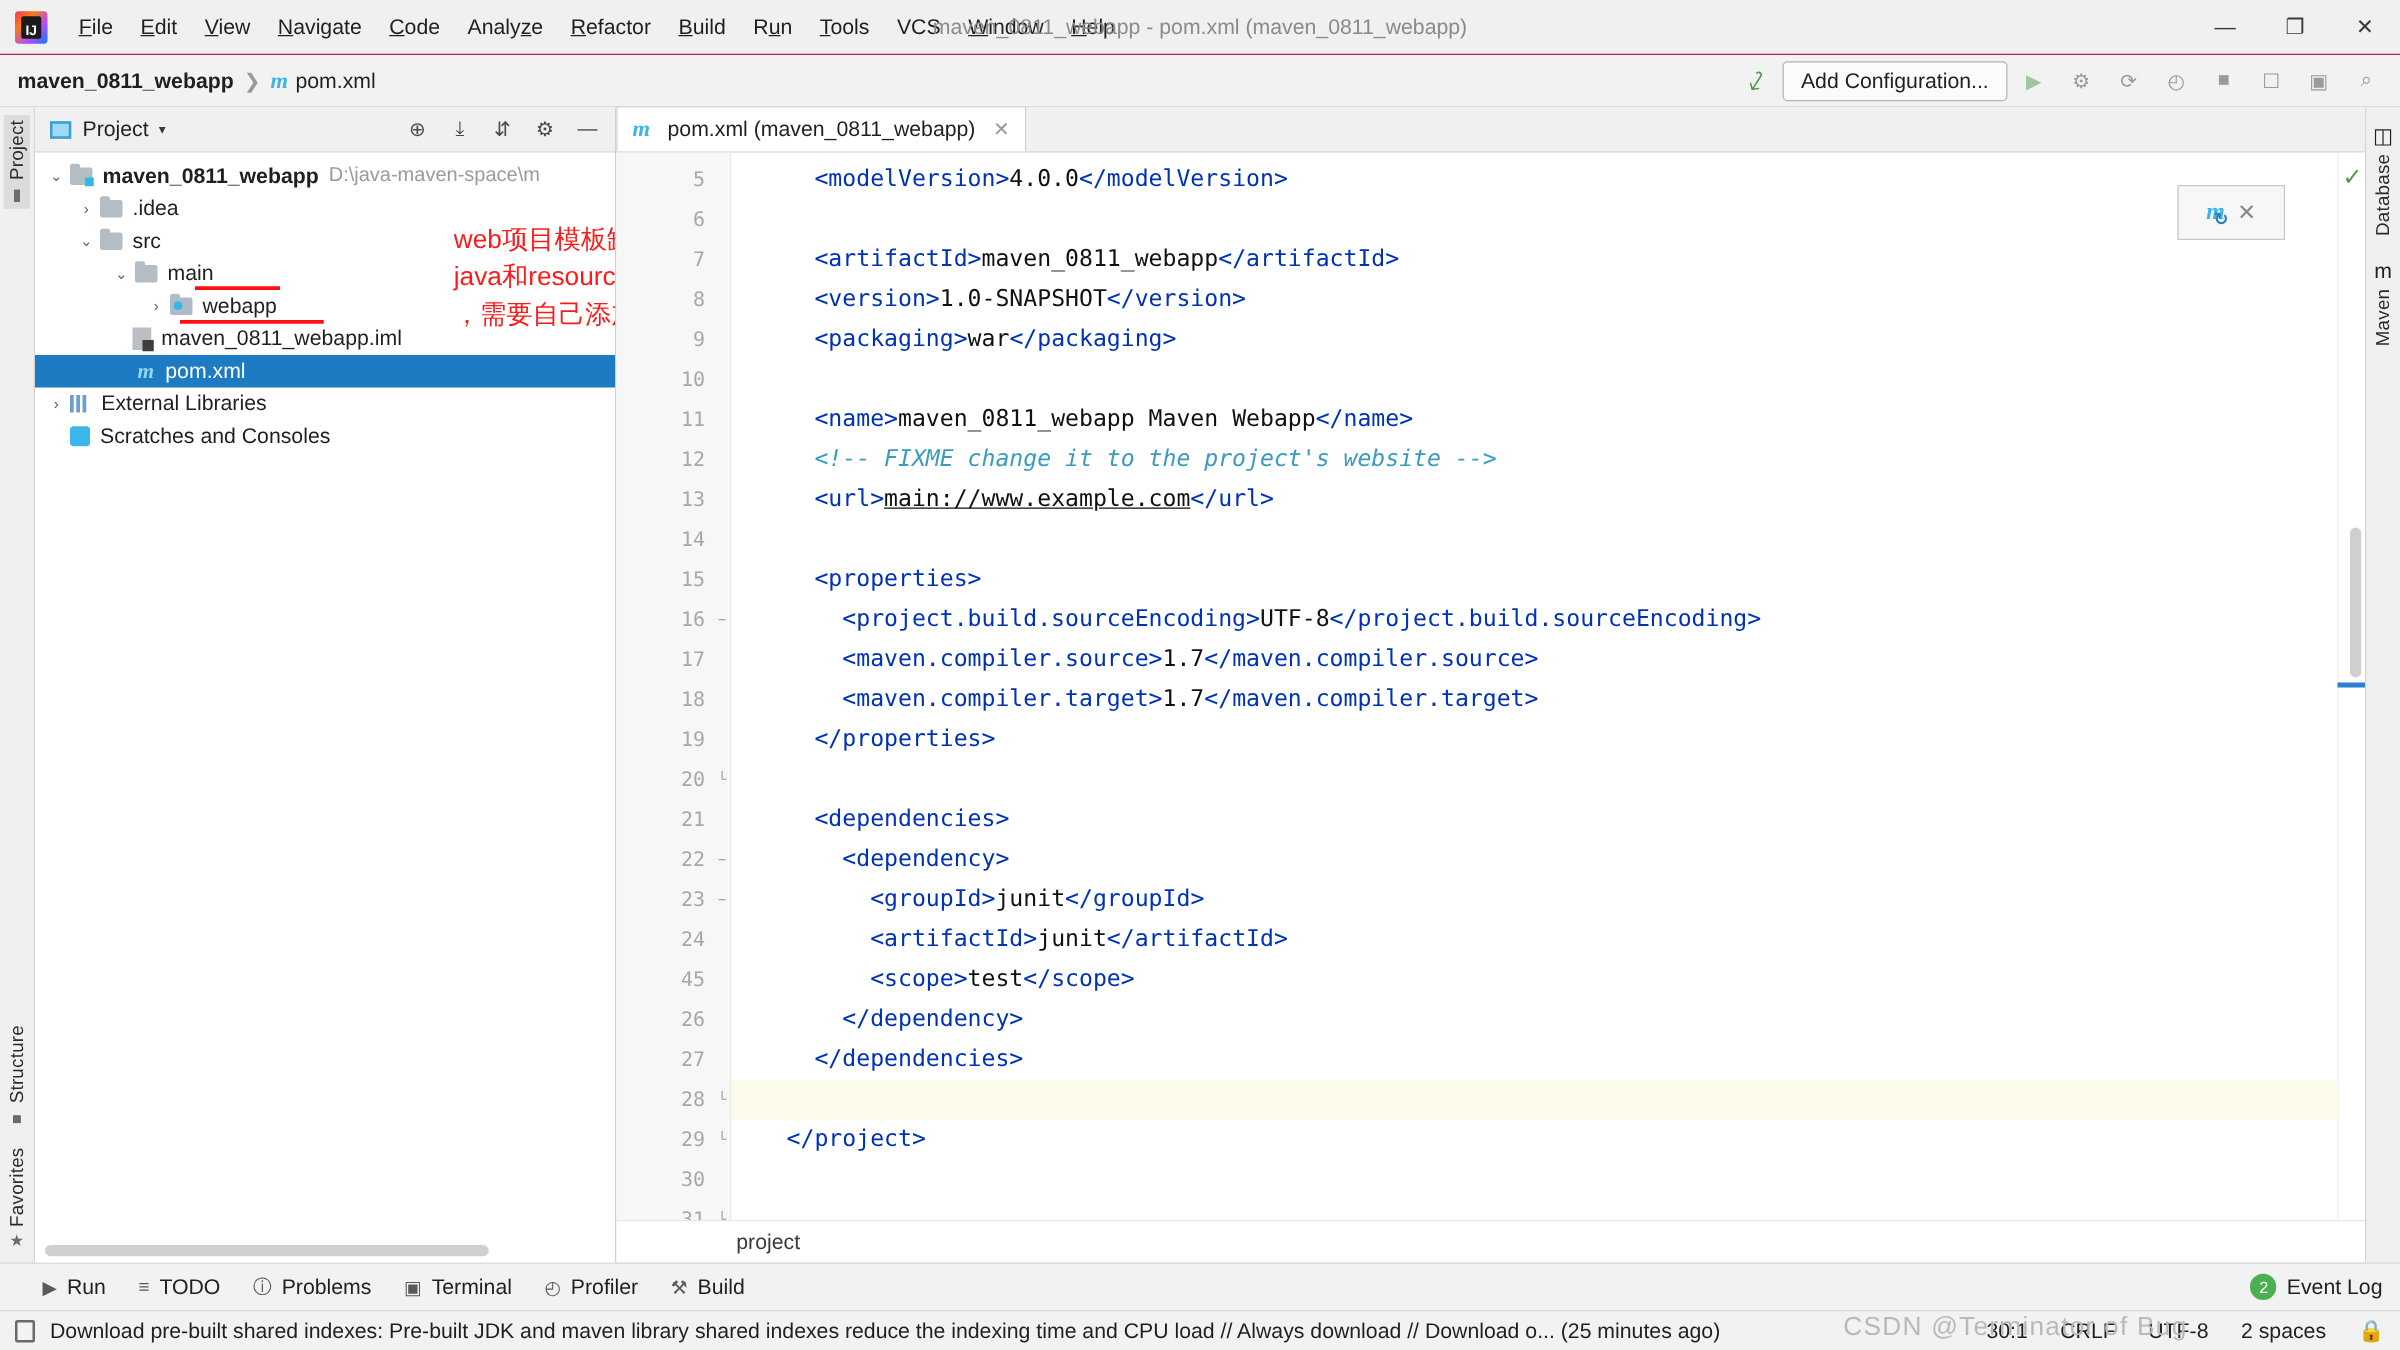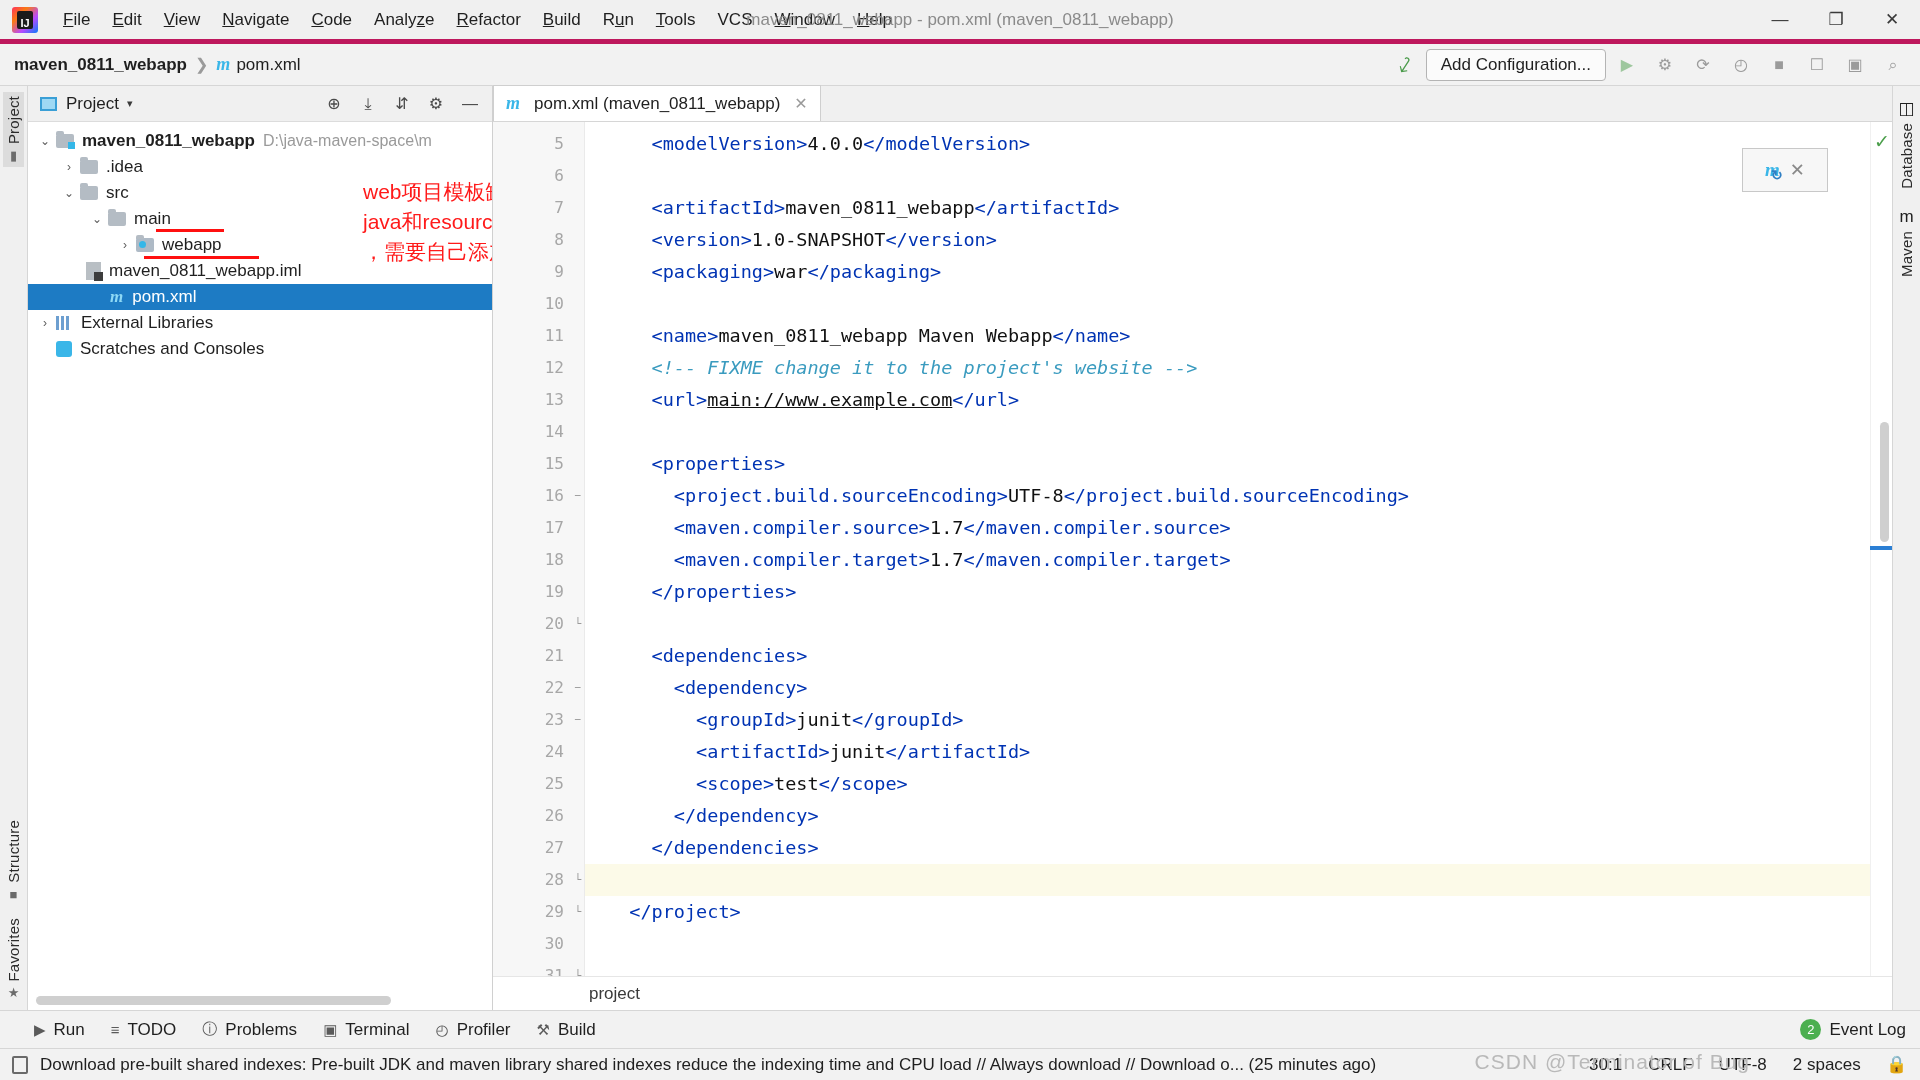--- a/index.html
+++ b/index.html
@@ -10,21 +10,21 @@
     font-size:17px;
     background:#f2f2f2;
     color:#1f1f1f;
     overflow:hidden;
   }
   .app { position:relative; width:1920px; height:1080px; display:flex; flex-direction:column; }
 
   
   .titlebar {
     height:44px; background:#f0f0f0; display:flex; align-items:center;
-    border-bottom:5px solid #be185d; flex:none; position:relative;
+    border-bottom:1px solid #be185d; flex:none; position:relative;
   }
   .logo { width:26px; height:26px; margin-left:12px; margin-right:14px; position:relative; flex:none; }
   .logo .sq { position:absolute; inset:0; border-radius:3px;
     background:linear-gradient(135deg,#fe315d 0%, #f97a12 30%, #b74aff 65%, #087cfa 100%); }
   .logo .inner { position:absolute; left:5px; top:4px; right:5px; bottom:4px;
     background:#1b1b1b; border-radius:2px; color:#fff; font-size:11px;
     display:flex; align-items:flex-end; justify-content:center; font-weight:bold; }
   .menus { display:flex; align-items:flex-start; gap:0; }
   .menu-item { padding:4px 11px; font-size:17px; color:#1f1f1f; cursor:default; white-space:nowrap; }
   .menu-item .mn { text-decoration:underline; }
@@ -275,21 +275,21 @@
           <span class="underline-red" style="left:128px;bottom:0;width:68px"></span>
         </div>
 
         <div class="node" style="padding-left:86px;position:relative">
           <span class="arrow">›</span>
           <span class="folder web"></span>
           <span class="node-label">webapp</span>
           <span class="underline-red" style="left:116px;bottom:-1px;width:115px"></span>
         </div>
 
-        <div class="node" style="padding-left:58px">
+        <div class="node" style="padding-left:78px">
           <span class="iml-ico"></span>
           <span class="node-label">maven_0811_webapp.iml</span>
         </div>
 
         <div class="node sel" style="padding-left:82px">
           <span class="m-ico">m</span>
           <span class="node-label">pom.xml</span>
         </div>
 
         <div class="node">
@@ -341,21 +341,21 @@
             <div class="gl">15</div>
             <div class="gl">16<span class="fold">−</span></div>
             <div class="gl">17</div>
             <div class="gl">18</div>
             <div class="gl">19</div>
             <div class="gl">20<span class="fold">└</span></div>
             <div class="gl">21</div>
             <div class="gl">22<span class="fold">−</span></div>
             <div class="gl">23<span class="fold">−</span></div>
             <div class="gl">24</div>
-            <div class="gl">25</div>
+            <div class="gl">45</div>
             <div class="gl">26</div>
             <div class="gl">27</div>
             <div class="gl">28<span class="fold">└</span></div>
             <div class="gl">29<span class="fold">└</span></div>
             <div class="gl">30</div>
             <div class="gl">31<span class="fold">└</span></div>
           </div>
         <div class="code">
             <div class="cl"><span class="tg">    &lt;modelVersion&gt;</span><span class="txt">4.0.0</span><span class="tg">&lt;/modelVersion&gt;</span></div>
             <div class="cl">&nbsp;</div>

